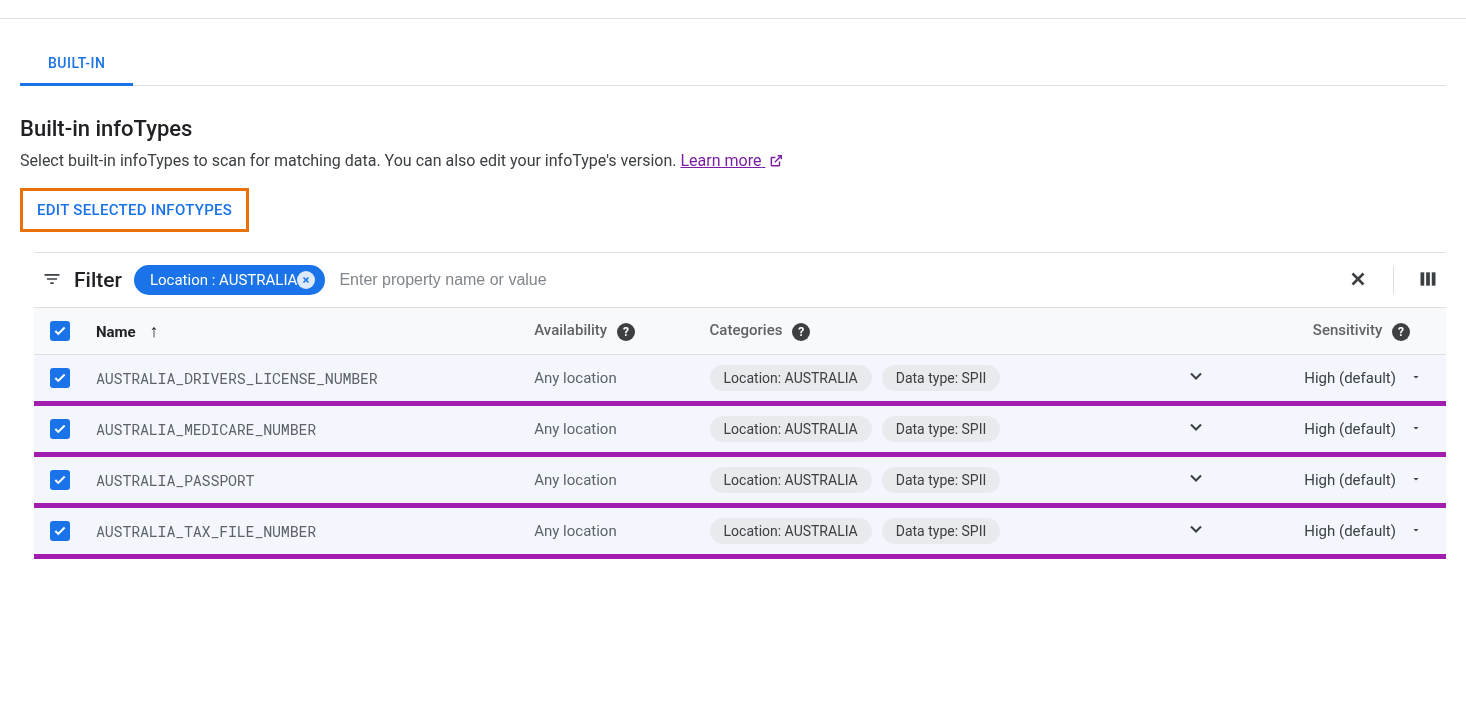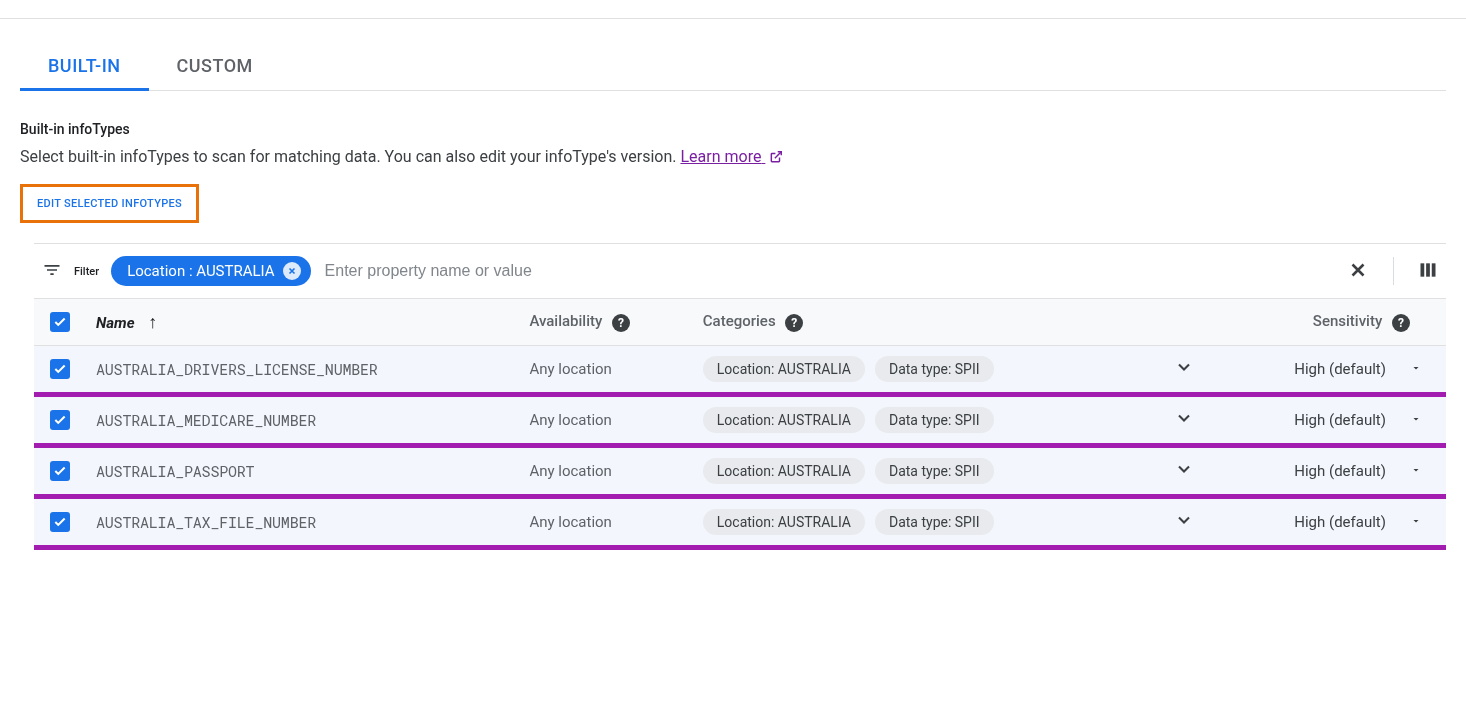--- a/index.html
+++ b/index.html
@@ -22,32 +22,32 @@
     color: #202124;
     margin-bottom: 30px;
   }
   .tabs {
     display: flex;
     border-bottom: 1px solid #e0e0e0;
     margin-bottom: 30px;
   }
   .tab {
     padding: 12px 28px;
-    font-size: 18px;
+    font-size: 14px;
     font-weight: 500;
     letter-spacing: 0.5px;
     color: #5f6368;
     cursor: pointer;
     text-transform: uppercase;
     border-bottom: 3px solid transparent;
     margin-bottom: -1px;
   }
   .tab.active { color: #1a73e8; border-bottom-color: #1a73e8; }
   .section-title {
-    font-size: 14px;
+    font-size: 22px;
     font-weight: 500;
     margin: 0 0 10px 0;
   }
   .section-desc {
     font-size: 16px;
     color: #3c4043;
     margin-bottom: 16px;
   }
   .learn-more {
     color: #7b1fa2;
@@ -58,49 +58,48 @@
   .ext-icon {
     display: inline-block;
     vertical-align: -2px;
     margin-left: 4px;
     color: #7b1fa2;
   }
   .edit-button {
     display: inline-block;
     color: #1a73e8;
     font-weight: 500;
-    font-size: 11px;
+    font-size: 15px;
     letter-spacing: 0.3px;
     padding: 10px 14px;
     border: 3px solid #e8710a;
     cursor: pointer;
     margin-bottom: 20px;
     background: #fff;
   }
   .table-wrap {
     border-top: 1px solid #e0e0e0;
     margin-left: 14px;
   }
   .filter-bar {
     display: flex;
     align-items: center;
     padding: 12px 8px;
     gap: 12px;
   }
   .filter-icon { color: #3c4043; }
-  .filter-label { font-weight: 500; font-size: 11px; }
+  .filter-label { font-weight: 500; font-size: 21px; }
   .chip {
     display: inline-flex;
     align-items: center;
     background: #1a73e8;
     color: #fff;
     border-radius: 20px;
     padding: 6px 10px 6px 16px;
     font-size: 15px;
-    gap: 8px;
   }
   .chip-close {
     background: rgba(255,255,255,0.85);
     color: #1a73e8;
     border-radius: 50%;
     width: 18px;
     height: 18px;
     display: inline-flex;
     align-items: center;
     justify-content: center;
@@ -136,21 +135,21 @@
   thead th {
     text-align: left;
     font-weight: 500;
     font-size: 15px;
     color: #5f6368;
     padding: 12px 10px;
     background: #f8f9fa;
     border-top: 1px solid #e0e0e0;
     border-bottom: 1px solid #e0e0e0;
   }
-  thead th.name-col { color: #202124; font-weight: 700; font-style: italic; }
+  thead th.name-col { color: #202124; font-weight: 700; }
   tbody tr {
     background: #f3f7fd;
     border-bottom: 5px solid #a21caf;
   }
   tbody td {
     padding: 10px 10px;
     font-size: 15px;
     color: #5f6368;
     vertical-align: middle;
   }
@@ -187,40 +186,39 @@
     font-size: 12px;
     font-weight: bold;
     margin-left: 6px;
     vertical-align: middle;
   }
   .expand-icon { cursor: pointer; color:#3c4043;}
   .sensitivity-cell {
     display: flex;
     align-items: center;
     justify-content: flex-end;
-    gap: 24px;
+    gap: 14px;
     color: #3c4043;
     cursor: pointer;
   }
   .col-check { width: 52px; text-align: center;}
   .col-expand { width: 60px; text-align: center;}
   .col-sens-head { text-align: right; padding-right: 36px;}
   .col-sens { text-align: right; padding-right: 24px;}
   td.name-cell { font-family: "Roboto Mono", Menlo, monospace; letter-spacing: -0.2px; }
 </style>
 </head>
 <body>
 
 <div class="page">
   <div class="divider"></div>
 
 
   <div class="tabs">
     <div class="tab active">BUILT-IN</div>
-    <div class="tab">CUSTOM</div>
   </div>
 
   <h2 class="section-title">Built-in infoTypes</h2>
   <div class="section-desc">
     <span>Select built-in infoTypes to scan for matching data. You can also edit your infoType's version. </span>
     <a class="learn-more">
       <span>Learn more</span>
       <span class="ext-icon">
         <svg width="14" height="14" viewBox="0 0 24 24" fill="none" stroke="currentColor" stroke-width="2.5">
             <path d="M18 13v6a1 1 0 0 1-1 1H5a1 1 0 0 1-1-1V7a1 1 0 0 1 1-1h6"></path>

